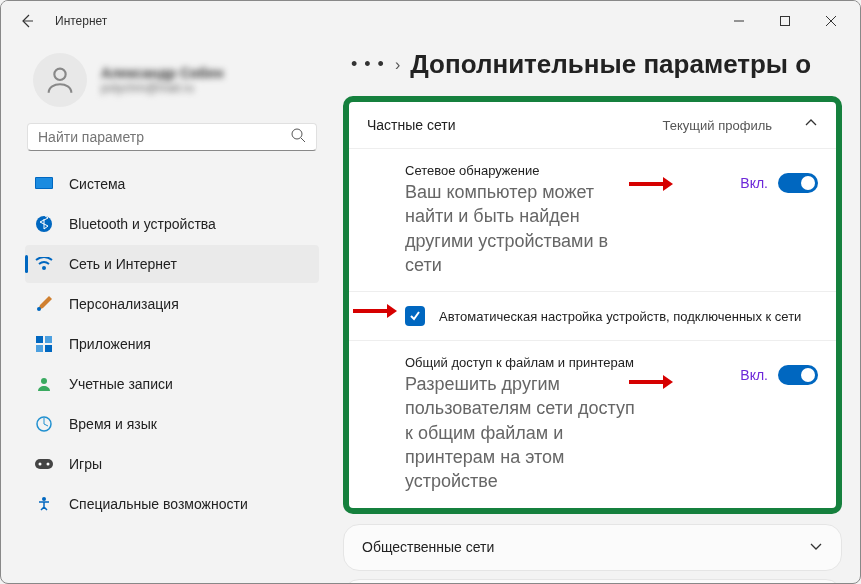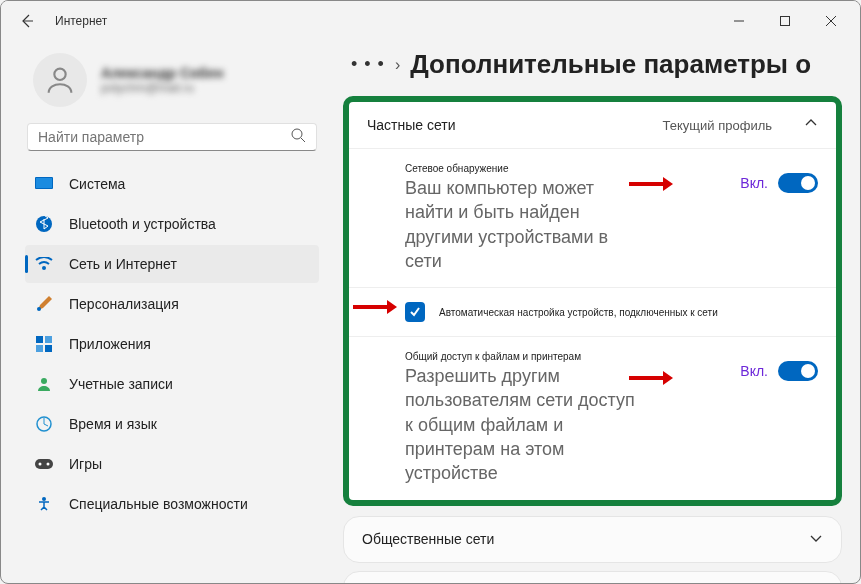--- a/index.html
+++ b/index.html
@@ -28,21 +28,21 @@
 .page-header { display: flex; align-items: center; gap: 10px; padding: 8px 0 16px 8px; }
 .dots { font-size: 18px; letter-spacing: 1px; color: #333; }
 .crumb-sep { font-size: 16px; color: #555; }
 .page-title { font-size: 26px; font-weight: 600; color: #222; white-space: nowrap; }
 .panel { background: #fff; border: 6px solid #15803d; border-radius: 10px; padding: 0; margin-bottom: 10px; }
 .panel-header { display: flex; align-items: center; justify-content: space-between; padding: 14px 18px; }
 .panel-title { font-size: 14px; color: #222; }
 .panel-subtitle { font-size: 13px; color: #555; }
 .row { display: flex; align-items: flex-start; padding: 14px 18px 14px 56px; border-top: 1px solid #eee; gap: 14px; position: relative; }
 .row-text { flex: 1; }
-.row-title { font-size: 10px; color: #222; margin-bottom: 2px; }
+.row-title { font-size: 13px; color: #222; margin-bottom: 2px; }
 .row-desc { font-size: 18px; color: #666; line-height: 1.35; max-width: 240px; }
 .row-right { display: flex; align-items: center; gap: 10px; padding-top: 10px; }
 .toggle-label { font-size: 14px; color: #6d28d9; text-align: right; }
 .toggle { width: 40px; height: 20px; background: #0067c0; border-radius: 10px; position: relative; }
 .toggle::after { content: ""; position: absolute; right: 3px; top: 3px; width: 14px; height: 14px; background: #fff; border-radius: 50%; }
 
 .row.cb { padding-left: 26px; align-items: center; }
 .checkbox { width: 20px; height: 20px; background: #0067c0; border-radius: 4px; display: flex; align-items: center; justify-content: center; color: #fff; flex-shrink: 0; margin-left:30px; }
 .cb .row-title { margin: 0; }
 .arrow-anno { position: absolute; width: 44px; height: 18px; pointer-events: none; }

